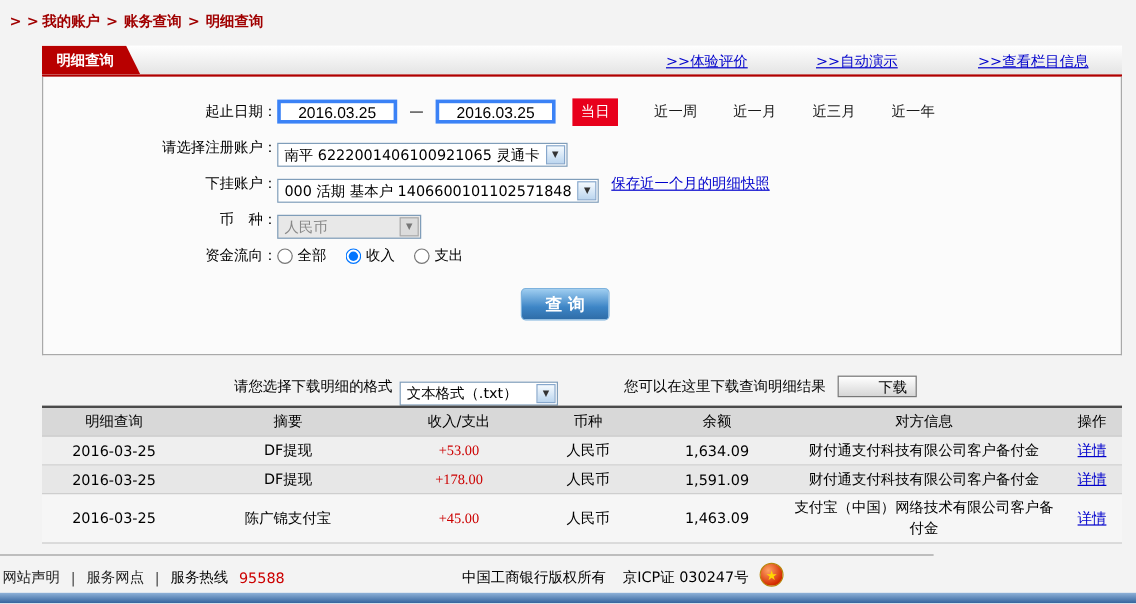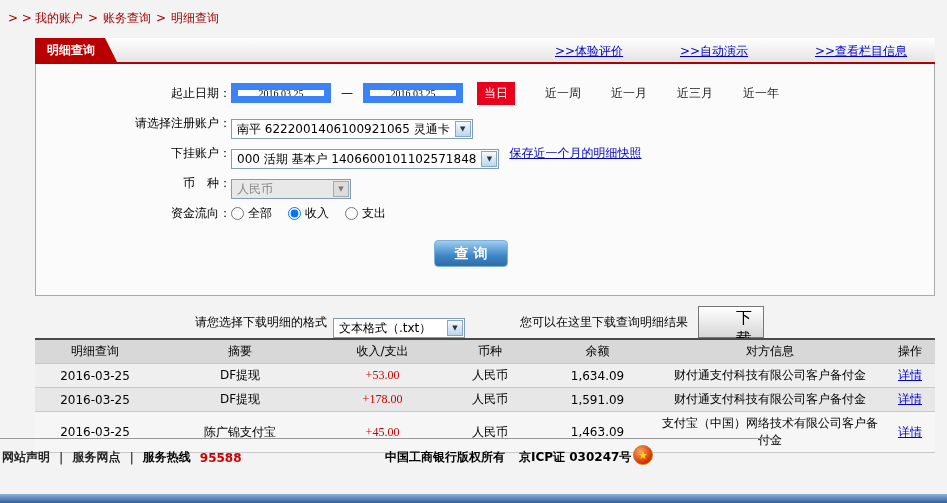--- a/index.html
+++ b/index.html
@@ -1,39 +1,39 @@
 <!DOCTYPE html>
 <html><head>
 <meta charset="utf-8">
 <style>
   html,body{margin:0;padding:0;}
   body{font-family:"DejaVu Sans","Liberation Sans",sans-serif;}
   .page{position:relative;width:947px;height:503px;background:#f3f3f3;overflow:hidden;font-size:12px;color:#000;}
 
   
-  .breadcrumb{position:absolute;top:10px;left:8px;color:#a00000;font-weight:normal;}
+  .breadcrumb{position:absolute;top:10px;left:8px;color:#a00000;font-weight:bold;}
   .breadcrumb a{color:#a00000;text-decoration:none;margin:0 3px;cursor:pointer;}
   .breadcrumb .sep{margin:0 2px;}
 
   
   .panel-header{position:absolute;top:38px;left:35px;width:900px;height:24px;
     background:linear-gradient(#ffffff,#e4e4e4);border-bottom:2px solid #b00000;}
   .tab{position:absolute;left:0;top:0;height:24px;line-height:24px;padding:0 22px 0 12px;
     background:#b80000;color:#fff;font-weight:bold;
     clip-path:polygon(0 0,calc(100% - 12px) 0,100% 100%,0 100%);}
   .hlinks a{position:absolute;top:5px;color:#0000cc;text-decoration:underline;cursor:pointer;}
   .hl-0{left:520px;} .hl-1{left:645px;} .hl-2{left:780px;}
 
   
   .form-box{position:absolute;top:64px;left:35px;width:900px;height:232px;
     background:#fbfbfb;border:1px solid #a9a9a9;border-top:none;padding-top:18px;box-sizing:border-box;}
   .frow{display:flex;align-items:center;margin-bottom:8px;height:22px;}
   .flabel{width:195px;text-align:right;flex:none;}
-  .dinput{width:100px;height:20px;border:7px solid #3b82f6;text-align:center;font-size:10px;
-    background:#fff;font-family:Liberation Serif, serif;box-sizing:border-box;}
+  .dinput{width:100px;height:20px;border:3px solid #3b82f6;text-align:center;font-size:13px;
+    background:#fff;font-family:Liberation Sans, sans-serif;box-sizing:border-box;}
   .dash{margin:0 10px;}
   .today{margin-left:14px;background:#e8001c;color:#fff;border:none;padding:3px 7px;
     font-size:12px;cursor:pointer;font-family:inherit;}
   .qlink{margin-left:30px;color:#1a1a1a;text-decoration:none;cursor:pointer;}
 
   .combo{position:relative;height:20px;border:1px solid #7f9db9;background:#fff;
     display:flex;align-items:center;padding:0 22px 0 5px;cursor:pointer;box-sizing:border-box;white-space:nowrap;margin-top:12px;}
   .combo .arrow{position:absolute;right:1px;top:1px;bottom:1px;width:16px;
     background:linear-gradient(#f5fafe,#bcd6ef);border:1px solid #86a7cc;font-size:7px;color:#333;
     display:flex;align-items:center;justify-content:center;box-sizing:border-box;}
@@ -46,37 +46,37 @@
 
   .query-btn{display:block;margin:16px 4px 0 398px;width:74px;height:27px;
     background:linear-gradient(#9ecdf0,#3d85c6 60%,#2f6da8);border:1px solid #7db2dd;border-radius:4px;
     color:#fff;font-weight:bold;font-size:14px;cursor:pointer;font-family:inherit;}
 
   
   .dl-row{position:absolute;top:306px;left:35px;width:900px;display:flex;align-items:center;}
   .dl-label1{margin-left:160px;}
   .dl-combo{width:132px;margin-left:6px;}
   .dl-label2{margin-left:55px;}
-  .dl-btn{margin-left:10px;width:66px;height:32px;background:linear-gradient(#ffffff,#d6d6d6);
-    border:1px solid #777;font-size:16px;cursor:pointer;font-family:inherit;padding-left:32px;}
+  .dl-btn{margin-left:10px;width:66px;height:18px;background:linear-gradient(#ffffff,#d6d6d6);
+    border:1px solid #777;font-size:12px;cursor:pointer;font-family:inherit;padding-left:32px;}
 
   
   .table{position:absolute;top:338px;left:35px;width:900px;border-top:2px solid #4a4a4a;}
   .trow{display:grid;grid-template-columns:120px 170px 115px 100px 115px 230px 50px;
     align-items:center;border-bottom:1px solid #c8c8c8;text-align:center;min-height:22px;}
   .trow > span{padding:3px 2px;}
   .thead{background:#d8d8d8;min-height:21px;}
   .r0{background:#efefef;}
   .r1{background:#e7e7e7;}
   .r2{background:#f6f6f6;}
   .amount{color:#cc0000;font-family:Liberation Serif, serif;}
   .detail-link{color:#0000cc;text-decoration:underline;cursor:pointer;}
 
   
-  .footer{position:absolute;left:0;top:438px;width:778px;height:32px;border-top:1px solid #9a9a9a;font-weight:bold;}
+  .footer{position:absolute;left:0;top:462px;width:778px;height:32px;border-top:1px solid #9a9a9a;}
   .footer-left{position:absolute;left:2px;top:10px;display:flex;gap:9px;align-items:center;}
   .footer-left a{color:#222;text-decoration:none;cursor:pointer;}
   .footer-left .fsep{color:#444;}
   .hotline-num{color:#cc0000;}
   .footer-center{position:absolute;left:385px;top:10px;display:flex;gap:14px;}
   .badge{position:absolute;left:633px;top:6px;width:20px;height:20px;border-radius:50%;
     background:radial-gradient(circle at 35% 30%,#ffa264,#d42a00 72%);border:1px solid #b8860b;
     color:#ffd700;font-size:11px;line-height:20px;text-align:center;box-sizing:border-box;}
   .bluebar{position:absolute;left:0;bottom:0;width:947px;height:9px;
     background:linear-gradient(#8fb2d8,#30609a);}

